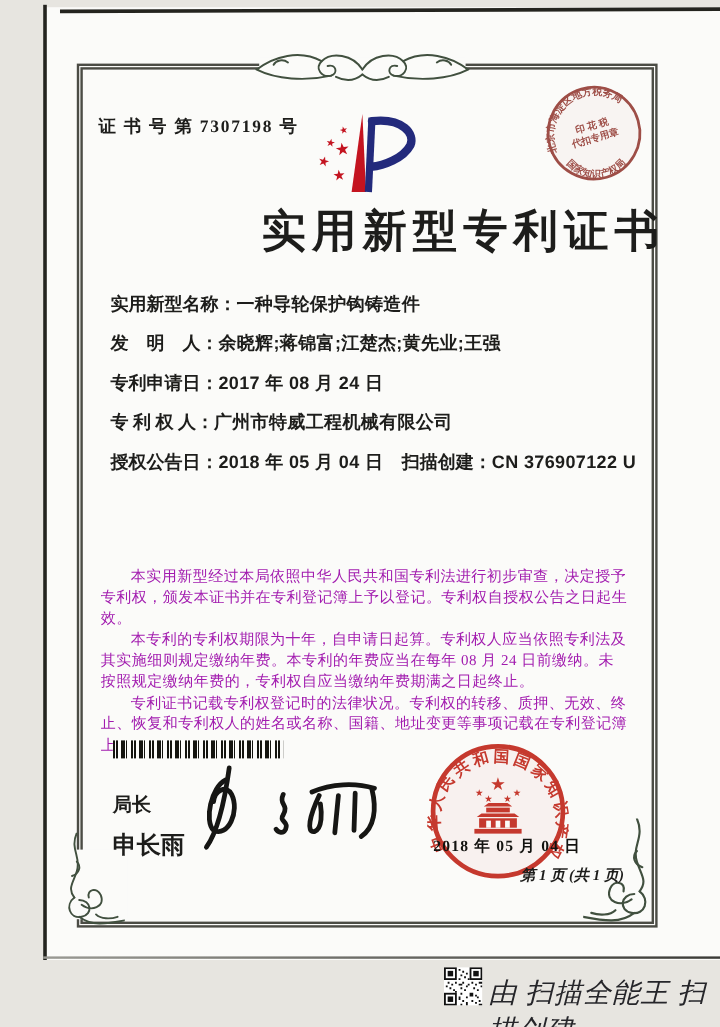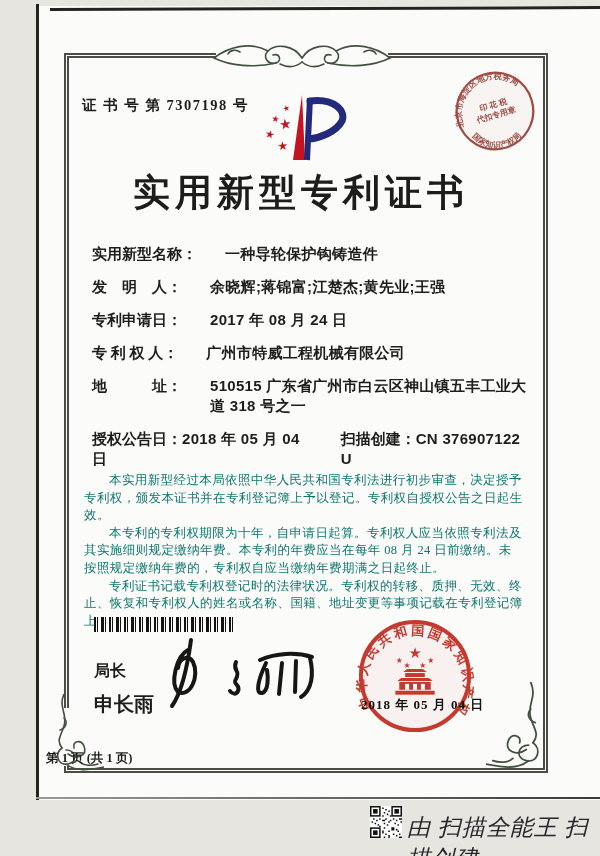--- a/index.html
+++ b/index.html
@@ -16,40 +16,40 @@
   .edge-bottom{left:36px;top:797px;width:564px;height:2px;background:linear-gradient(90deg,#9a9a94,#3a3a36);}
   
   .frame{position:absolute;left:64px;top:53px;width:474px;height:710px;border:5px double #4b4c45;}
   .mask{position:absolute;background:#fbfbf9;}
   .mask-top{left:216px;top:48px;width:172px;height:16px;}
   .mask-bl{left:62px;top:708px;width:44px;height:58px;}
   .mask-br{left:496px;top:696px;width:46px;height:70px;}
   .orn{position:absolute;}
   .orn path{fill:none;stroke:#41503f;stroke-width:1.6;stroke-linecap:round;}
   .cert-no{position:absolute;left:82px;top:96px;font-size:14.5px;font-weight:700;letter-spacing:1.5px;}
-  .title{position:absolute;left:64px;top:168px;width:474px;text-align:center;
+  .title{position:absolute;left:80px;top:168px;width:474px;text-align:right;
     font-size:37px;font-weight:700;letter-spacing:5px;}
   .fields{position:absolute;left:92px;top:244px;width:438px;font-size:15px;font-weight:700;line-height:20px;}
-  .field-row{margin-bottom:13px;display:flex;align-items:flex-start;gap:28px;}
+  .field-row{margin-bottom:13px;display:flex;align-items:center;}
   .f-label{white-space:nowrap;flex:0 0 auto;}
   .f-value{font-family:"Liberation Sans","DejaVu Sans",sans-serif;font-weight:700;letter-spacing:0.3px;}
   .grant-row{display:flex;justify-content:space-between;}
-  .paras{position:absolute;left:84px;top:472px;width:440px;font-size:12.5px;line-height:17.6px;letter-spacing:0.4px;color:#0f766e;}
+  .paras{position:absolute;left:84px;top:472px;width:440px;font-size:12.5px;line-height:17.6px;letter-spacing:0.4px;color:#a21caf;}
   .paras p{margin:0;text-indent:2em;}
   .barcode{position:absolute;left:94px;top:617px;width:142px;height:15px;
     background:repeating-linear-gradient(90deg,#14140f 0 2px,#fbfbf9 2px 3px,#14140f 3px 4px,#fbfbf9 4px 7px,#14140f 7px 10px,#fbfbf9 10px 11px,#14140f 11px 12px,#fbfbf9 12px 15px);}
   .role{position:absolute;left:94px;top:661px;font-size:16px;font-weight:700;
     font-family:"Liberation Sans","DejaVu Sans",sans-serif;text-align:right;}
   .signer{position:absolute;left:94px;top:691px;font-size:20px;font-weight:700;
     font-family:"Liberation Sans","DejaVu Sans",sans-serif;}
   .sig-svg{position:absolute;left:148px;top:636px;}
   .sig-svg path{fill:none;stroke:#161614;stroke-width:4;stroke-linecap:round;stroke-linejoin:round;}
   .seal-svg{position:absolute;left:356px;top:616px;opacity:0.92;}
   .seal-date{position:absolute;left:361px;top:696px;font-size:13px;font-weight:700;letter-spacing:1px;color:#131310;}
-  .page-info{position:absolute;left:46px;top:750px;width:474px;text-align:left;font-size:12.5px;font-weight:600;}
+  .page-info{position:absolute;left:46px;top:721px;width:474px;text-align:right;font-size:12.5px;font-weight:600;font-style:italic;}
   .stamp-svg{position:absolute;left:452px;top:68px;transform:rotate(-16deg);opacity:0.85;}
   .qr-svg{position:absolute;left:370px;top:806px;}
   .scan-text{position:absolute;left:407px;top:812px;font-size:23px;color:#26262a;letter-spacing:1px;font-style:italic;}
   .logo-svg{position:absolute;left:246px;top:88px;}
 </style>
 </head>
 <body>
 
 <div class="paper"></div>
 <div class="edge edge-top"></div>
@@ -139,24 +139,20 @@
         <span class="f-label">发　明　人：</span>
         <span class="f-value">余晓辉;蒋锦富;江楚杰;黄先业;王强</span>
       </div>
       <div class="field-row">
         <span class="f-label">专利申请日：</span>
         <span class="f-value">2017 年 08 月 24 日</span>
       </div>
       <div class="field-row">
         <span class="f-label">专 利 权 人：</span>
         <span class="f-value">广州市特威工程机械有限公司</span>
-      </div>
-      <div class="field-row">
-        <span class="f-label">地　　　址：</span>
-        <span class="f-value">510515 广东省广州市白云区神山镇五丰工业大道 318 号之一</span>
       </div>
     </div>
   <div class="field-row grant-row">
     <span>
       <span class="f-label">授权公告日：</span><span class="f-value">2018 年 05 月 04 日</span>
     </span>
     <span>
       <span class="f-label">扫描创建：</span><span class="f-value">CN 376907122 U</span>
     </span>
   </div>

